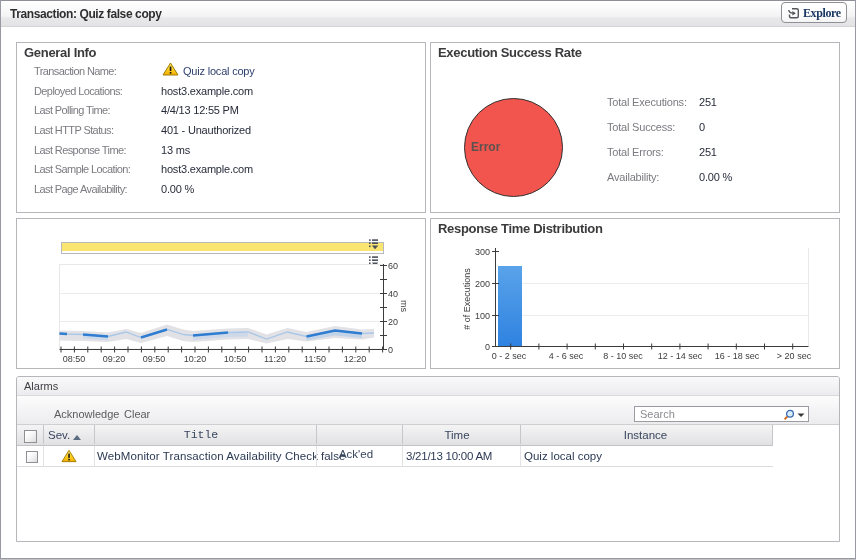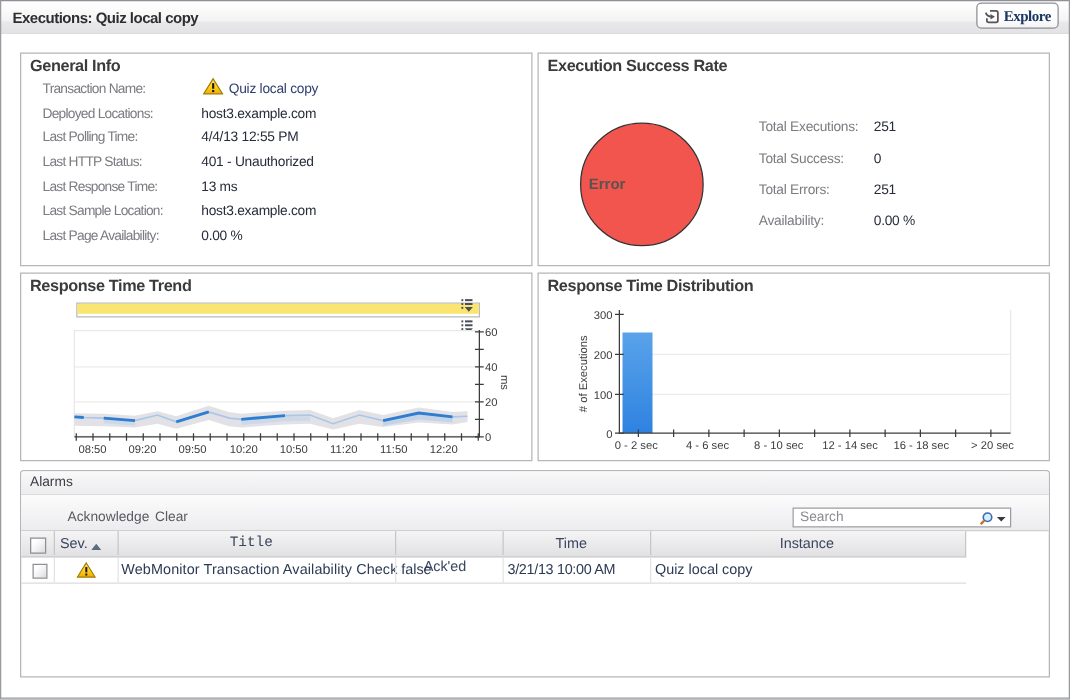--- a/index.html
+++ b/index.html
@@ -31,21 +31,21 @@
 .vsep { position:absolute; top:0; width:1px; height:19px; background:#c6c6c9; }
 .trow { position:absolute; left:0; top:69px; width:756px; height:21px; border-bottom:1px solid #dcdcde; }
 .trow .dc { position:absolute; top:2px; line-height:17px; font-size:11.5px; color:#2c3a55; white-space:nowrap; }
 .rsep { position:absolute; top:0; width:1px; height:20px; background:#e3e3e5; }
 .cbx { position:absolute; width:13px; height:13px; border:1px solid #8f8f94; background:linear-gradient(135deg,#ffffff 20%,#f2f2f3 55%,#dcdcde 100%); }
 .chart-label { font-size:9px; fill:#3c3c3c; font-family:"Liberation Sans",sans-serif; }
 </style>
 </head>
 <body>
 <div class="topbar">
-  <h1>Executions: Quiz local copy</h1>
+  <h1>Transaction: Quiz false copy</h1>
 </div>
 <div class="explore">
   <svg width="13" height="13" viewBox="0 0 13 13">
     <path d="M5 1.7 H9.8 Q11.3 1.7 11.3 3.2 V9.3 Q11.3 10.8 9.8 10.8 H4 Q2.5 10.8 2.5 9.3 V7.6" fill="none" stroke="#55555b" stroke-width="1.4"></path>
     <path d="M1.6 3.1 Q2.6 6.1 5.8 6.3" fill="none" stroke="#55555b" stroke-width="1.4"></path>
     <path d="M5.4 4.1 L8.9 6.3 L5.4 8.5 Z" fill="#55555b"></path>
   </svg>
   <span class="txt">Explore</span>
 </div>
 
@@ -89,21 +89,20 @@
   <div class="val" style="left:268px;top:53px;">251</div>
   <div class="lbl" style="left:176px;top:78px;letter-spacing:-0.2px;">Total Success:</div>
   <div class="val" style="left:268px;top:78px;">0</div>
   <div class="lbl" style="left:176px;top:103px;letter-spacing:-0.2px;">Total Errors:</div>
   <div class="val" style="left:268px;top:103px;">251</div>
   <div class="lbl" style="left:176px;top:128px;letter-spacing:-0.2px;">Availability:</div>
   <div class="val" style="left:268px;top:128px;">0.00 %</div>
 </div>
 
 <div class="panel" id="p3">
-  <div class="ptitle">Response Time Trend</div>
   <div style="position:absolute;left:44px;top:23px;width:323px;height:12px;border:1px solid #b9b9bd;background:#fff;">
       <div style="position:absolute;left:0;top:0;width:321px;height:8px;background:#f9e570;"></div>
     </div>
   <svg style="position:absolute;left:352px;top:20px;" width="10" height="11" viewBox="0 0 10 11">
     <g fill="#4a4f5a">
       <rect x="0" y="0.3" width="1.6" height="1.6"></rect>
         <rect x="3" y="0.3" width="6" height="1.6"></rect>
       <rect x="0" y="3.4" width="1.6" height="1.6"></rect>
         <rect x="3" y="3.4" width="6" height="1.6"></rect>
       <rect x="0" y="6.5" width="1.6" height="1.6"></rect>

